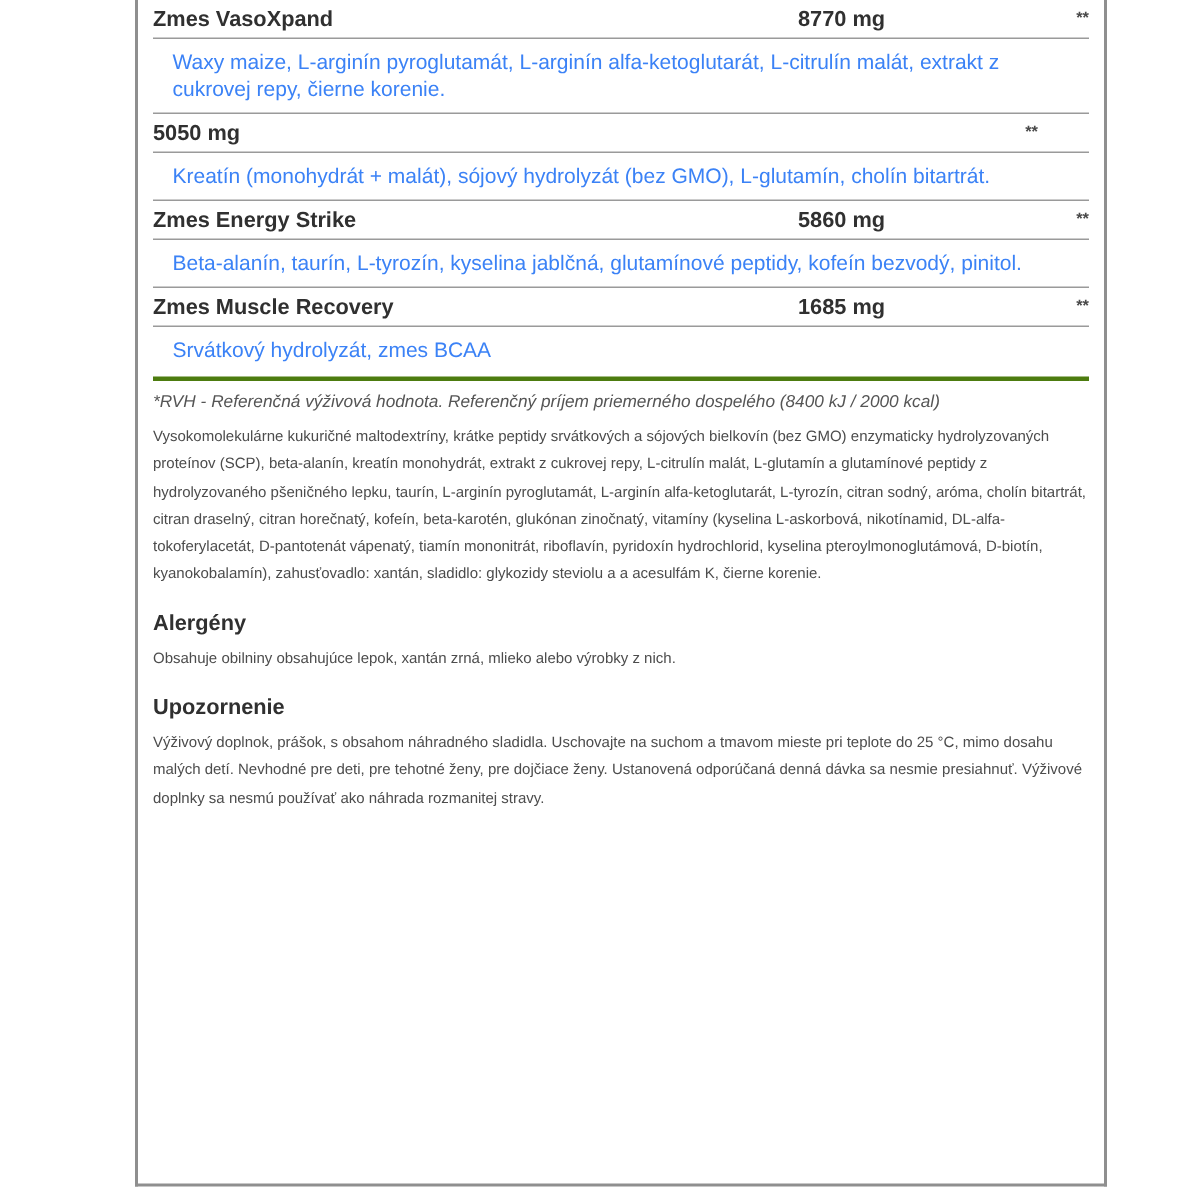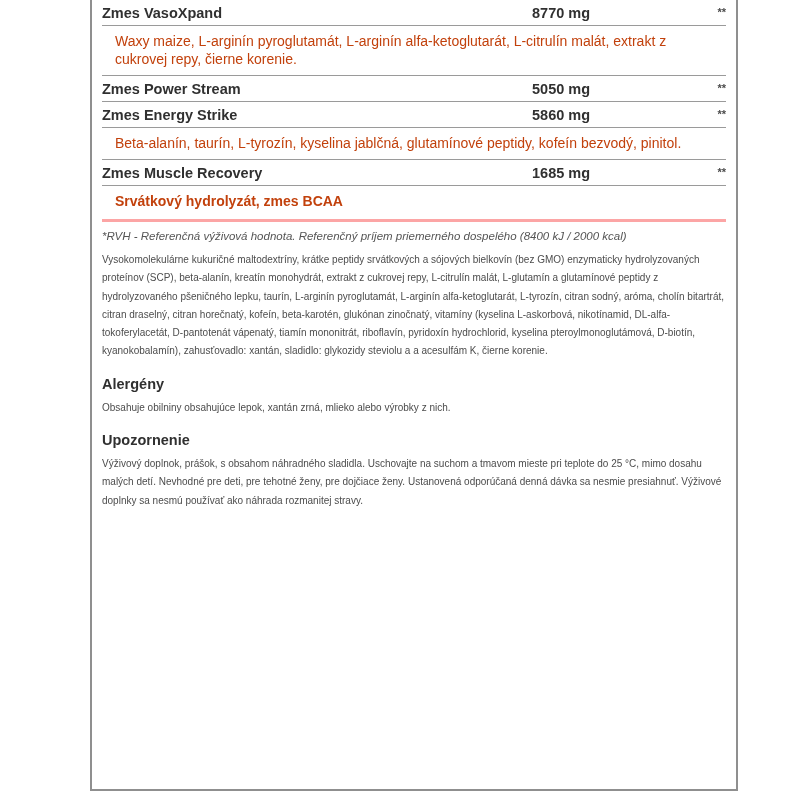--- a/index.html
+++ b/index.html
@@ -23,26 +23,25 @@
     align-items:start;
     padding:5px 0 4px 0;
     border-bottom:1px solid #9a9a9a;
     font-weight:bold;color:#303030;font-size:14.5px;
   }
   .blend-amount{text-align:left;}
   .blend-note{text-align:right;font-size:11px;padding-top:1px;color:#4a4a4a;}
   .blend-ingredients{
     padding:6px 4px 7px 13px;
     border-bottom:1px solid #9a9a9a;
-    font-size:14px;line-height:18px;color:#c2410c;
+    font-size:14px;line-height:18px;color:#3b82f6;
   }
   .blend-ingredients.last{
-    border-bottom:3px solid #fca5a5;
+    border-bottom:3px solid #4d7c0f;
     padding-bottom:9px;
-    font-weight:bold;
   }
   .footnote{
     font-size:11.5px;line-height:15px;color:#555555;
     margin:7px 0 0 0;
     font-style:italic;
   }
   .section-heading{
     font-size:14.5px;font-weight:bold;color:#303030;
     margin:15px 0 0 0;
   }
@@ -57,24 +56,24 @@
 <div class="sheet">
 
   <div class="blend-header">
     <span>Zmes VasoXpand</span>
     <span class="blend-amount">8770 mg</span>
     <span class="blend-note">**</span>
   </div>
   <div class="blend-ingredients">Waxy maize, L-arginín pyroglutamát, L-arginín alfa-ketoglutarát, L-citrulín malát, extrakt z cukrovej repy, čierne korenie.</div>
 
   <div class="blend-header">
-    <span>Zmes Power Stream</span>
     <span class="blend-amount">5050 mg</span>
     <span class="blend-note">**</span>
   </div>
+  <div class="blend-ingredients">Kreatín (monohydrát + malát), sójový hydrolyzát (bez GMO), L-glutamín, cholín bitartrát.</div>
 
   <div class="blend-header">
     <span>Zmes Energy Strike</span>
     <span class="blend-amount">5860 mg</span>
     <span class="blend-note">**</span>
   </div>
   <div class="blend-ingredients">Beta-alanín, taurín, L-tyrozín, kyselina jablčná, glutamínové peptidy, kofeín bezvodý, pinitol.</div>
 
   <div class="blend-header">
     <span>Zmes Muscle Recovery</span>

